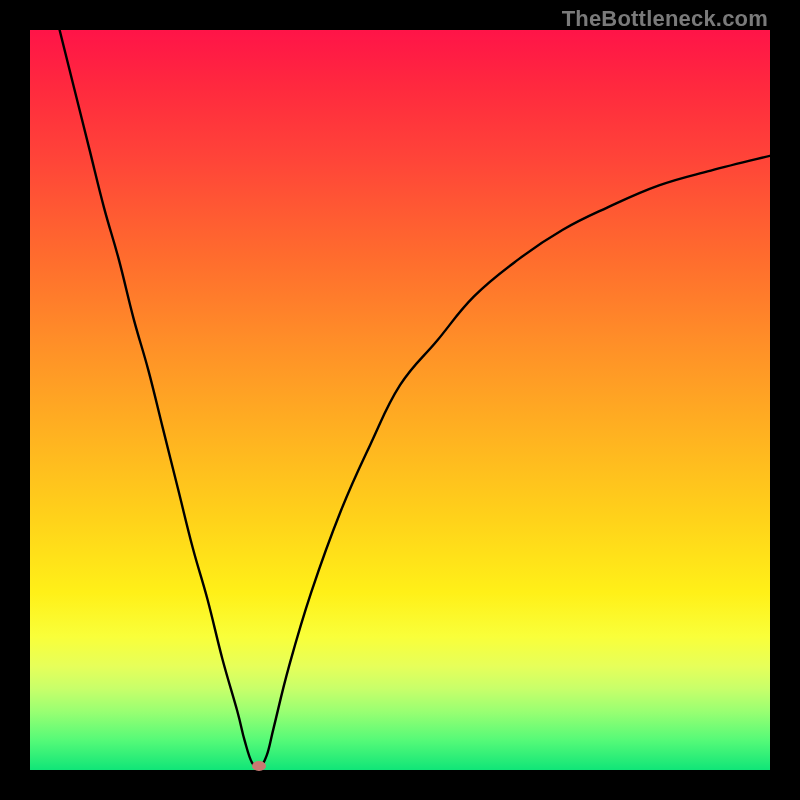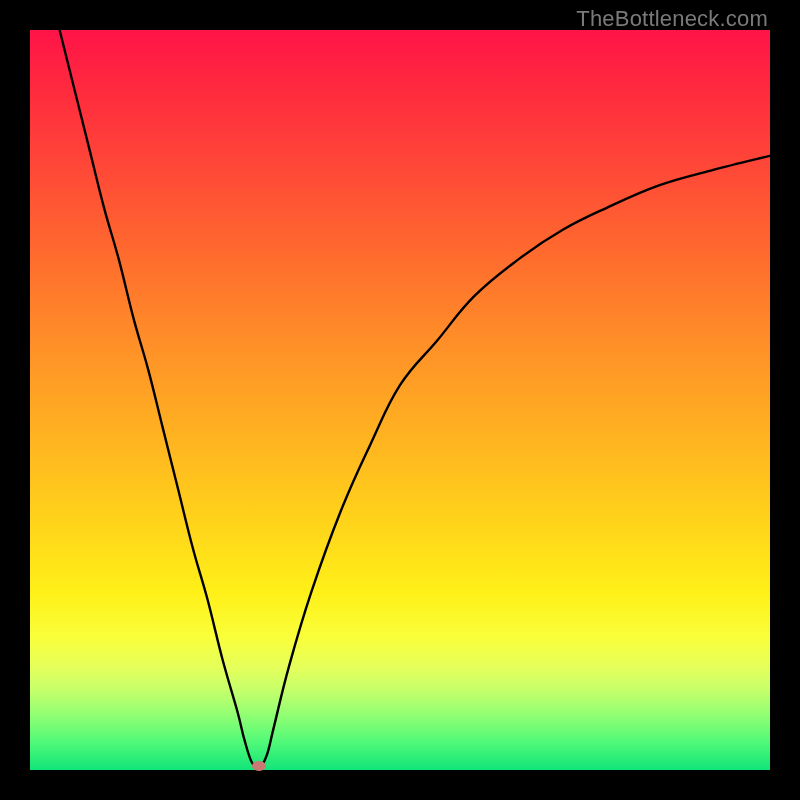--- a/index.html
+++ b/index.html
@@ -41,21 +41,21 @@
       #55fa78 96%,
       #10e578 100%
     );
   }
   .watermark {
     position: absolute;
     top: 6px;
     right: 32px;
     color: #7a7a7a;
     font-size: 22px;
-    font-weight: 400;
+    font-weight: 700;
     letter-spacing: 0.2px;
     user-select: none;
   }
   svg.curve {
     position: absolute;
     left: 0;
     top: 0;
     width: 740px;
     height: 740px;
   }

